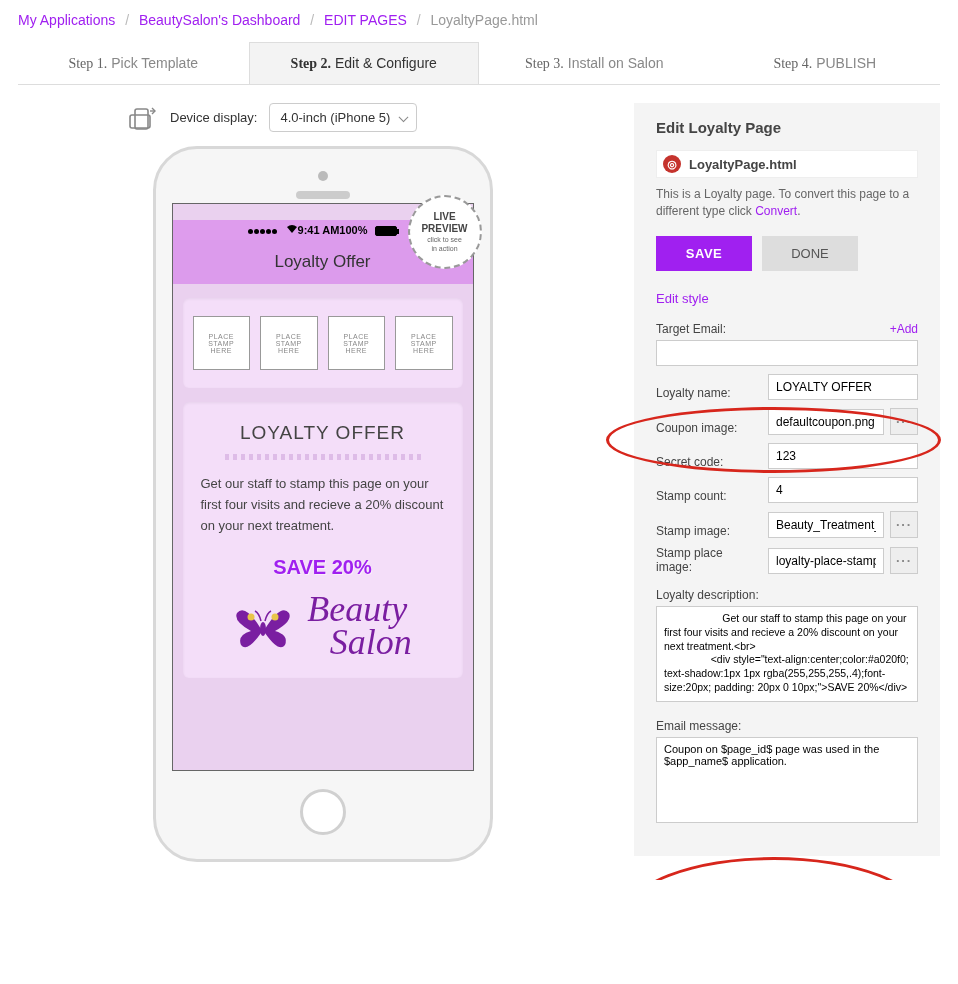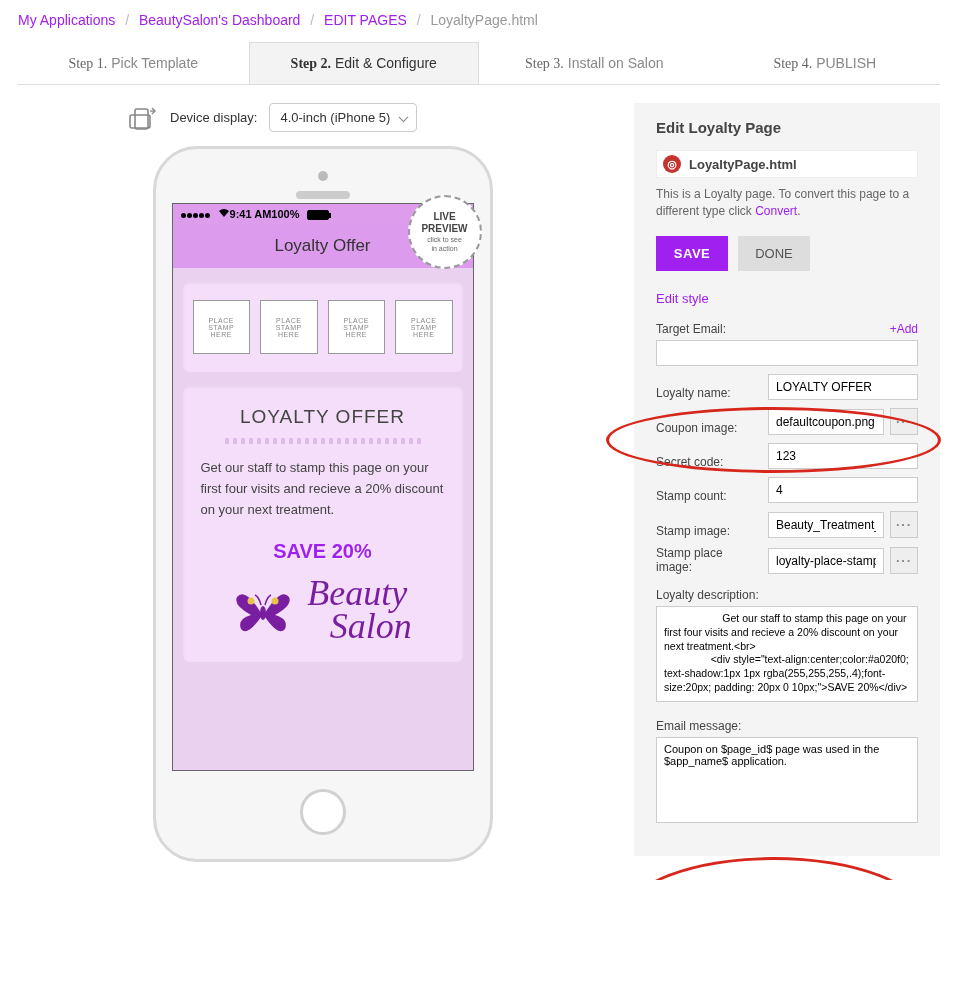--- a/index.html
+++ b/index.html
@@ -145,27 +145,28 @@
     text-align: center;
     z-index: 10;
     line-height: 1.15;
   }
   .live-preview-badge .lp1 { font-size: 10px; font-weight: bold; color: #444; }
   .live-preview-badge .lp2 { font-size: 10px; font-weight: bold; color: #444; margin-bottom: 2px;}
   .live-preview-badge .lp3 { font-size: 7px; }
 
   .status-bar {
     display: flex;
-    justify-content: flex-start;
+    justify-content: center;
     align-items: center;
     font-size: 11px;
     font-weight: 600;
     padding: 4px 8px;
     background: #de9ced;
     color: #000;
+    margin-top: 16px;
   }
   .dots span {
     display:inline-block;width:5px;height:5px;border-radius:50%;background:#000;margin-right:1px;
   }
   .wifi-icon { display:inline-block; margin-left:4px;}
   .battery {
     display:inline-block;
     width: 22px; height: 10px;
     border: 1px solid #000;
     border-radius: 2px;
@@ -255,21 +256,21 @@
     font-size:11px;font-weight:bold;
   }
   .file-name { font-weight:bold; color:#444;}
   .file-hint { font-size:12px; color:#666; margin: 6px 0 16px; line-height:1.4;}
   .btn-row { display:flex; gap:10px; margin-bottom: 20px;}
   .btn {
     border: none;
     padding: 10px 0;
     font-size: 13px;
     cursor: pointer;
-    width: 72px;
+    width: 96px;
     text-align: center;
   }
   .btn-primary { background:#a020f0; color:#fff; font-weight:bold; letter-spacing: 0.5px;}
   .btn-secondary { background:#ddd; color:#555;}
 
   .form-row { display:flex; align-items:flex-end; margin-bottom: 8px; gap:6px;}
   .form-row label {
     width: 106px;
     font-size: 12px;
     color: #444;

